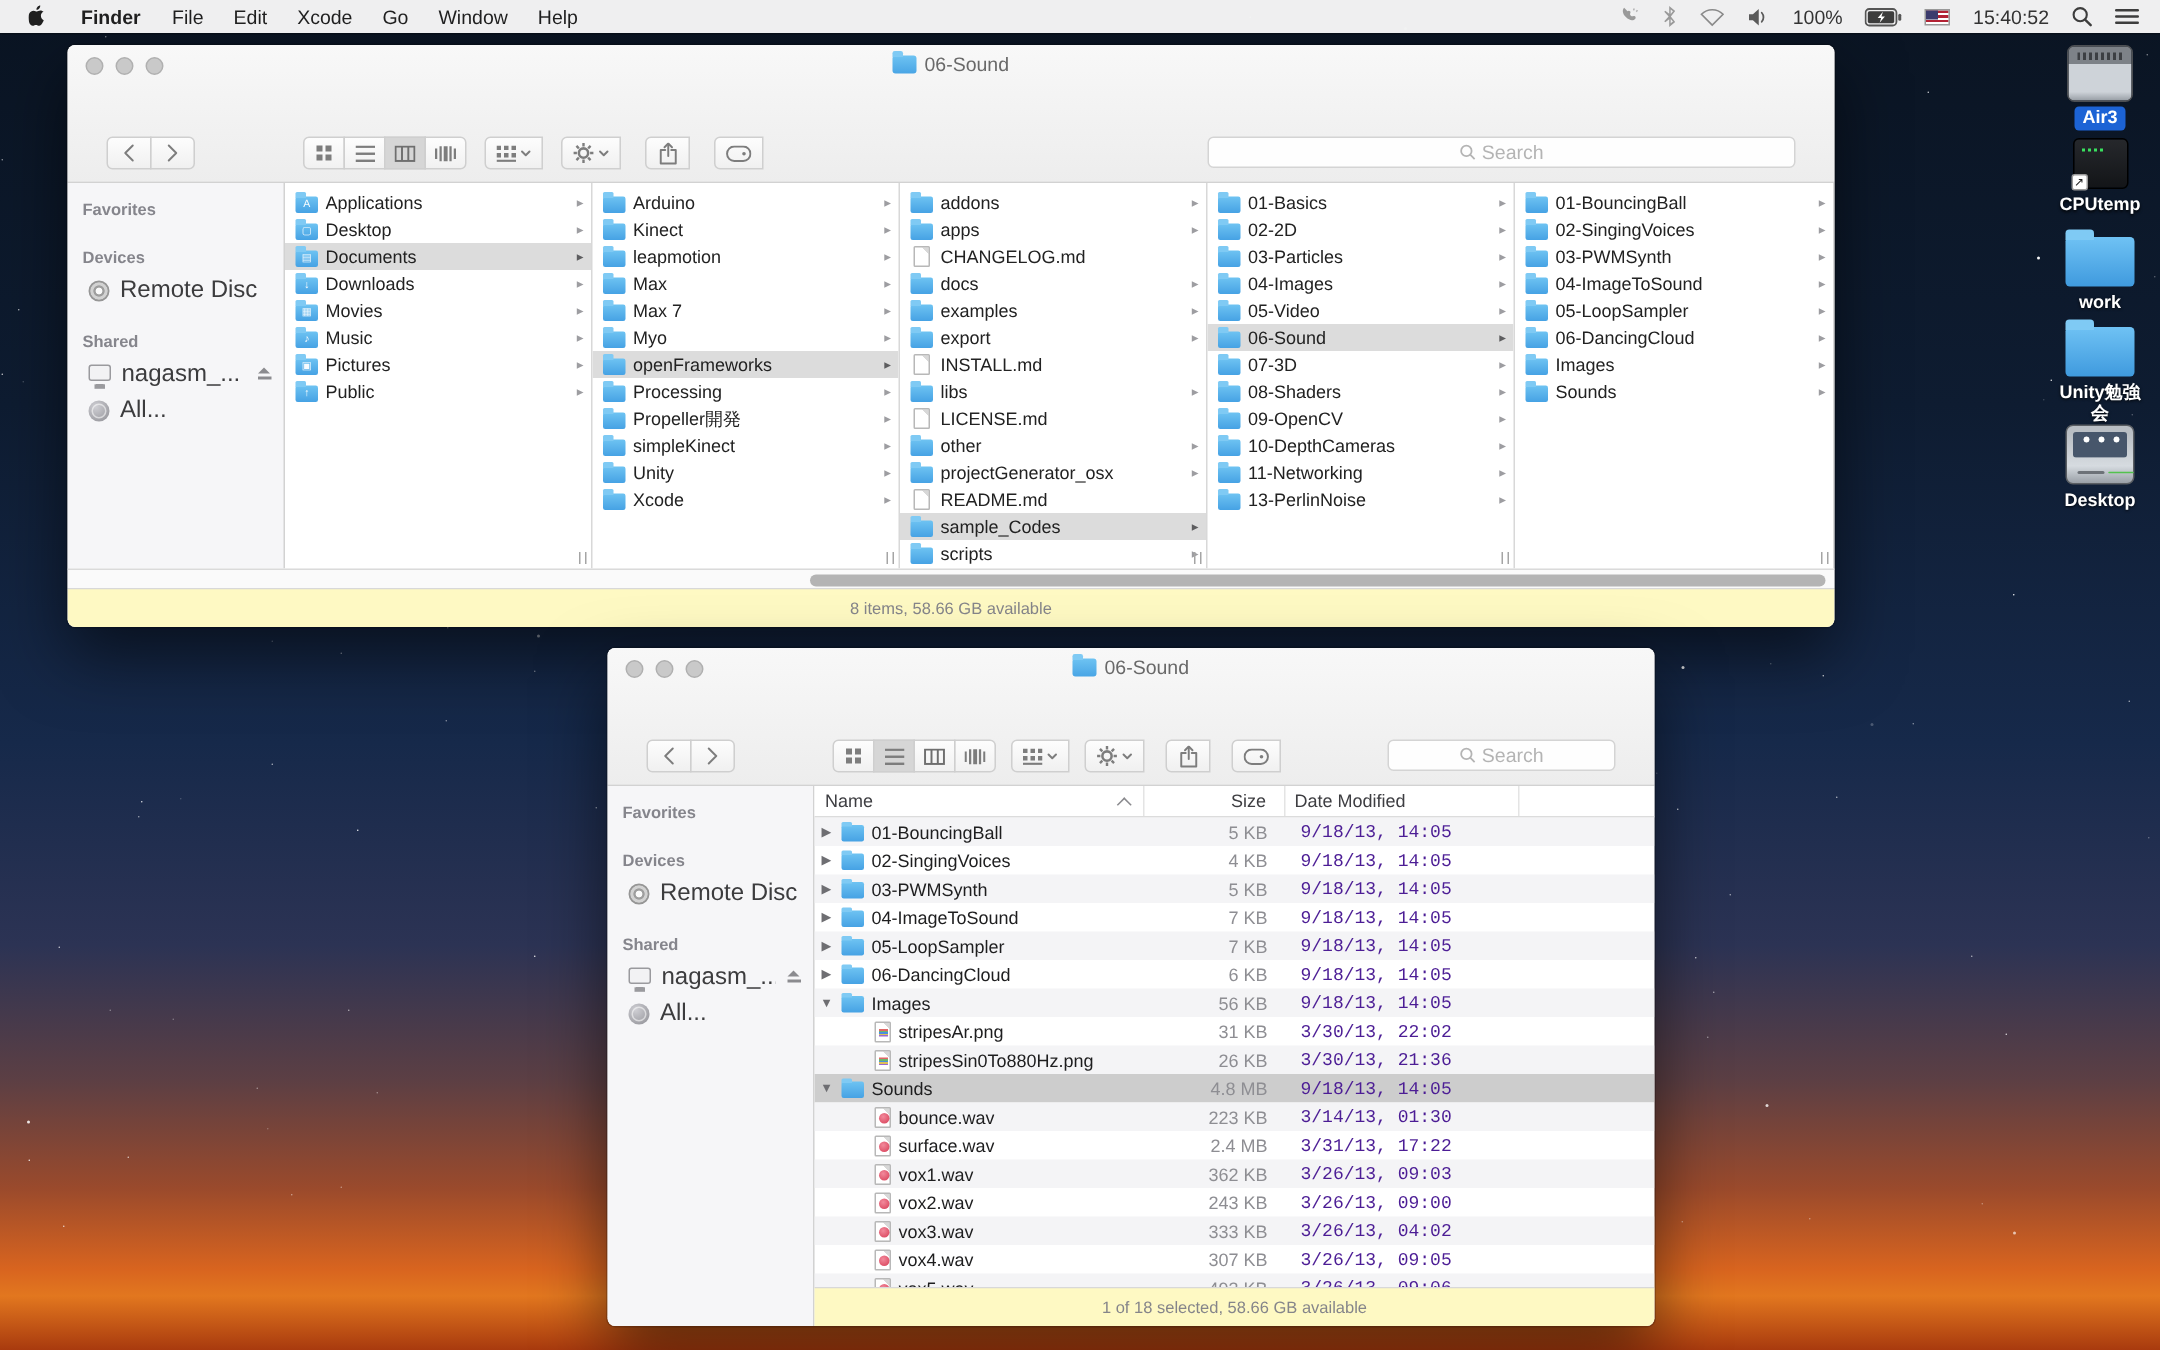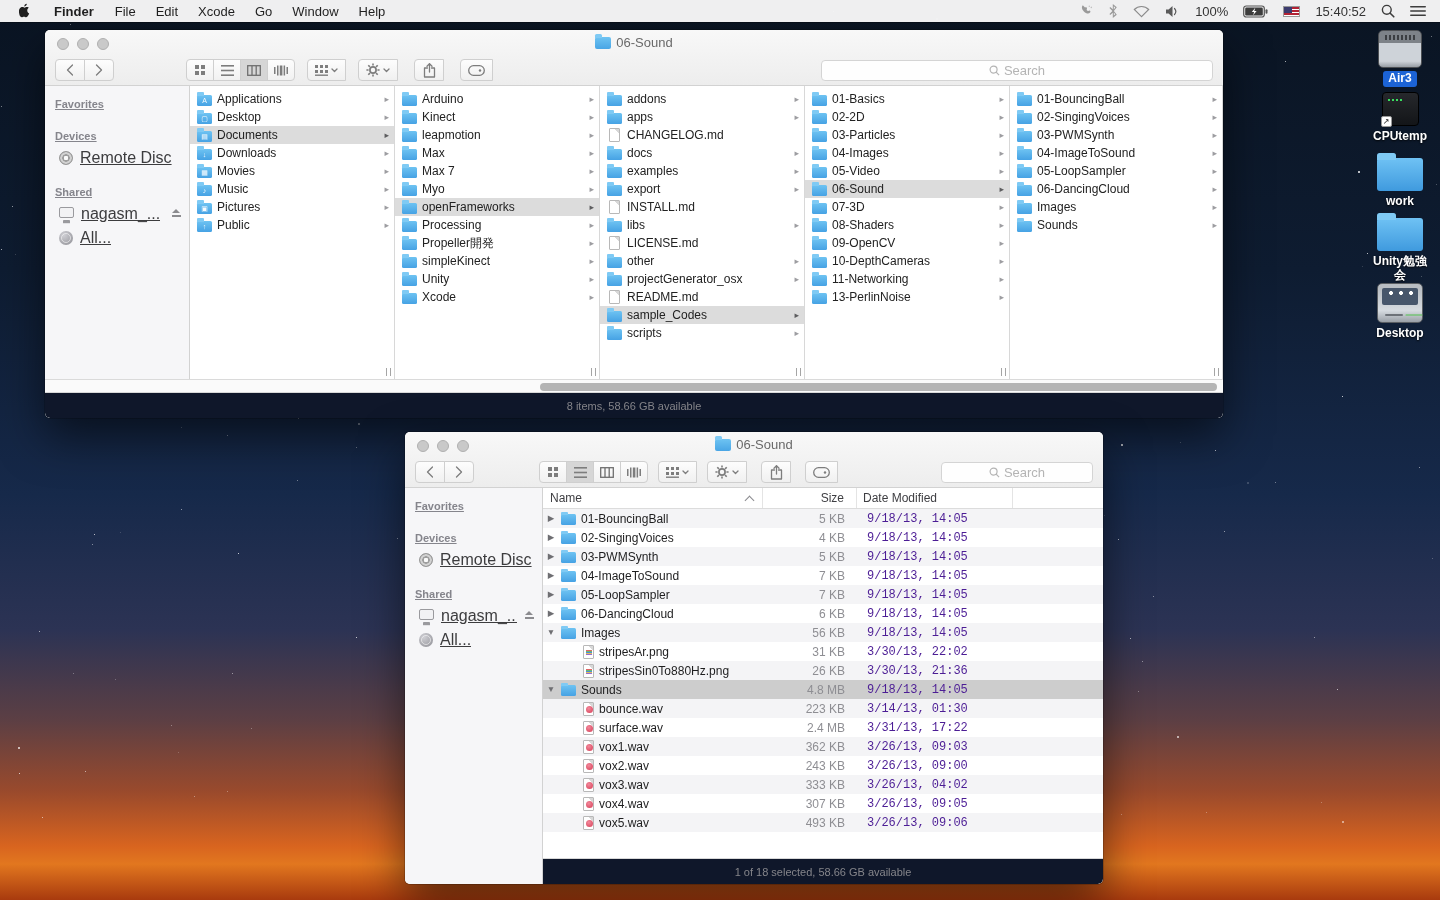--- a/index.html
+++ b/index.html
@@ -26,42 +26,42 @@
   .mb-clock{font-size:13px;}
 
   
   .win{position:absolute;background:#fff;border-radius:5px;box-shadow:0 18px 45px rgba(0,0,0,.55),0 0 0 1px rgba(0,0,0,.18);overflow:hidden;z-index:10;display:flex;flex-direction:column;}
   .winhead{background:linear-gradient(#f8f8f8,#ededed);border-bottom:1px solid #d2d2d2;position:relative;flex:none;}
   .lights{position:absolute;left:12px;top:8px;display:flex;gap:8px;}
   .light{width:12px;height:12px;border-radius:50%;background:#c9c9c9;border:1px solid #b0b0b0;}
   .wtitle{height:25px;display:flex;align-items:center;justify-content:center;gap:5px;color:#696969;font-size:13px;}
   .minifolder{position:relative;width:16px;height:12px;background:linear-gradient(#6ec3f2,#49a5e5);border-radius:2px;margin-top:1px;}
   .minifolder::before{content:"";position:absolute;top:-3px;left:0;width:7px;height:4px;background:#7fcaf4;border-radius:1.5px 1.5px 0 0;}
-  .toolbar{height:30px;display:flex;align-items:center;padding:0 10px;}
+  .toolbar{height:30px;display:flex;align-items:flex-start;padding:0 26px;margin-top:36px;}
   .tbgroup{display:flex;}
   .tbtn{height:22px;min-width:30px;border:1px solid #cfcfcf;border-radius:4px;background:linear-gradient(#fdfdfd,#f0f0f0);
     display:flex;align-items:center;justify-content:center;gap:3px;padding:0 7px;color:#7d7d7d;}
   .tbtn+.tbtn{margin-left:-1px;border-radius:0 4px 4px 0;}
   .tbtn.first{border-radius:4px 0 0 4px;}
   .seg{display:flex;}
   .seg .s{width:28px;height:22px;border:1px solid #cfcfcf;background:linear-gradient(#fdfdfd,#f1f1f1);display:flex;align-items:center;justify-content:center;margin-left:-1px;}
   .seg .s:first-child{border-radius:4px 0 0 4px;margin-left:0;}
   .seg .s:last-child{border-radius:0 4px 4px 0;}
   .seg .s.on{background:#d6d6d6;}
   .searchfield{margin-left:auto;height:21px;border:1px solid #d4d4d4;border-radius:4px;background:#fefefe;
     display:flex;align-items:center;justify-content:center;gap:4px;color:#b4b4b4;font-size:13px;}
-  .statusbar{flex:none;height:26px;background:#0f172a;border-top:1px solid #d8d8d8;display:flex;align-items:center;justify-content:center;
+  .statusbar{flex:none;height:26px;background:#fef9c3;border-top:1px solid #d8d8d8;display:flex;align-items:center;justify-content:center;
     font-size:11px;color:#85858a;border-radius:0 0 5px 5px;}
 
   
   .sidebar{flex:none;background:#f6f6f8;border-right:1px solid #d2d2d2;padding-top:8px;overflow:hidden;}
   .srow{display:flex;align-items:center;height:24px;padding:0 8px 0 14px;font-size:16px;color:#3c3c3e;gap:7px;}
   .srow.t-header{height:20px;font-size:11px;font-weight:bold;color:#85858c;padding-left:10px;}
   .srow.t-header.gaptop{margin-top:12px;}
-  .srow .slabel{white-space:nowrap;overflow:hidden;text-decoration:underline;}
+  .srow .slabel{white-space:nowrap;overflow:hidden;}
   .sic{flex:none;display:inline-block;}
   .sic.t-disc{width:14px;height:14px;border-radius:50%;background:radial-gradient(circle,#fafafa 0 2px,#9e9e9e 2.5px 3.5px,#d2d2d2 4px 5.5px,#a2a2a2 6px);border:1px solid #969696;}
   .sic.t-display{width:15px;height:11px;border:1.5px solid #9a9a9e;border-radius:2px;position:relative;margin-bottom:3px;background:#f2f2f4;}
   .sic.t-display::after{content:"";position:absolute;left:3.5px;bottom:-4px;width:5px;height:1.5px;background:#9a9a9e;box-shadow:0 1.2px 0 1px #9a9a9e;}
   .sic.t-network{width:14px;height:14px;border-radius:50%;background:radial-gradient(circle at 35% 30%,#cfcfd4,#8e8e94);position:relative;}
   .sic.t-network::before{content:"";position:absolute;inset:2px;border:1px solid rgba(255,255,255,.55);border-radius:50%;}
   .eject{display:none;margin-left:auto;position:relative;width:10px;height:10px;}
   .eject.show{display:inline-block;}
   .eject::before{content:"";position:absolute;left:0.5px;top:0;border-left:4.5px solid transparent;border-right:4.5px solid transparent;border-bottom:4.5px solid #8b8b8f;}
   .eject::after{content:"";position:absolute;left:0.5px;bottom:2px;width:9px;height:1.6px;background:#8b8b8f;}

